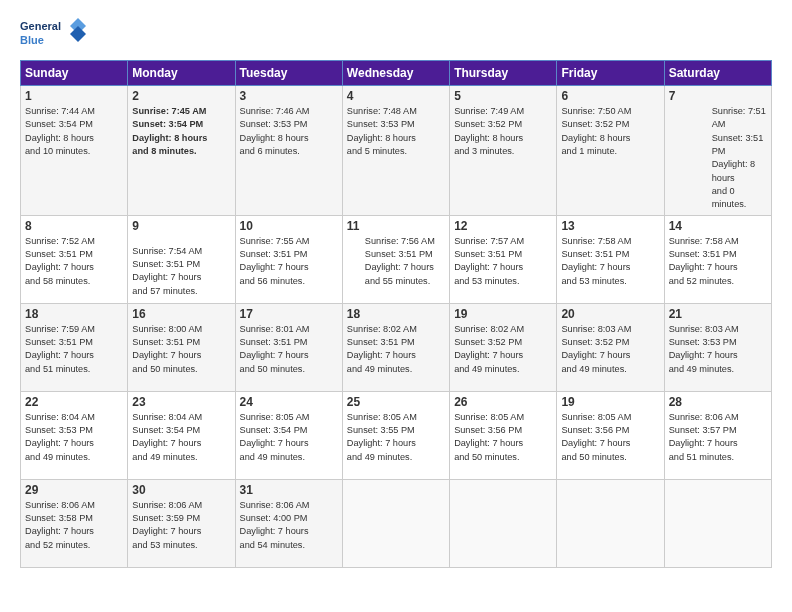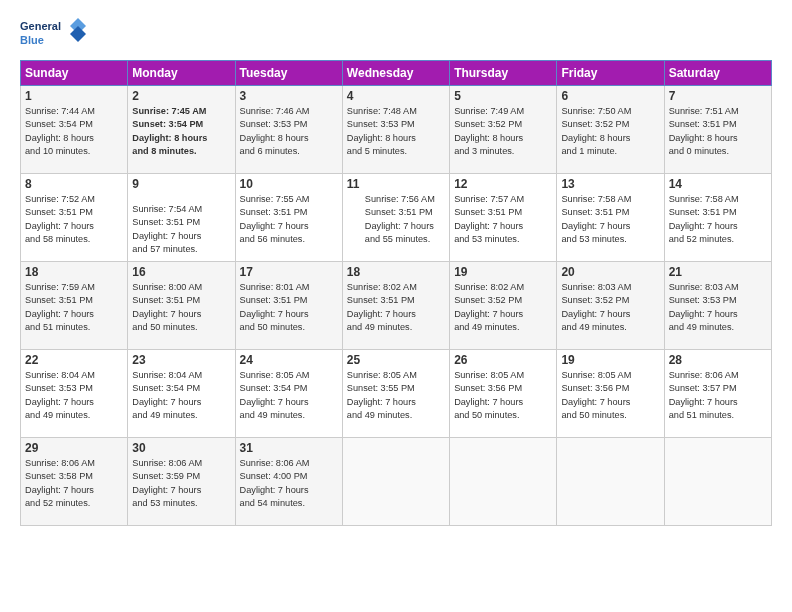--- a/index.html
+++ b/index.html
@@ -42,21 +42,21 @@
       color: #444;
       margin-top: 2px;
     }
     .calendar-table {
       width: 100%;
       border-collapse: collapse;
       flex: 1;
       table-layout: fixed;
     }
     .calendar-table thead tr th {
-      background-color: #a21caf;
+      background-color: #4c1d95;
       color: #fff;
       font-size: 12px;
       font-weight: bold;
       padding: 5px 4px;
       text-align: left;
       border: 1px solid #5a87c8;
     }
     .calendar-table tbody tr td {
       vertical-align: top;
       padding: 3px 4px;
@@ -157,21 +157,21 @@
           </td>
           <td>
             <span class="day-number">6</span>
             <div class="day-info" style="white-space: pre-line;">Sunrise: 7:50 AM
 Sunset: 3:52 PM
 Daylight: 8 hours
 and 1 minute.</div>
           </td>
           <td>
             <span class="day-number">7</span>
-            <div class="day-info" style="white-space: pre-line;">Sunrise: 7:51 AM
+            <div class="day-info" style="white-space: pre-line; margin-left: 43px;">Sunrise: 7:51 AM
 Sunset: 3:51 PM
 Daylight: 8 hours
 and 0 minutes.</div>
           </td>
         </tr>
         <tr>
           <td>
             <span class="day-number">8</span>
             <div class="day-info" style="white-space: pre-line;">Sunrise: 7:52 AM
 Sunset: 3:51 PM

